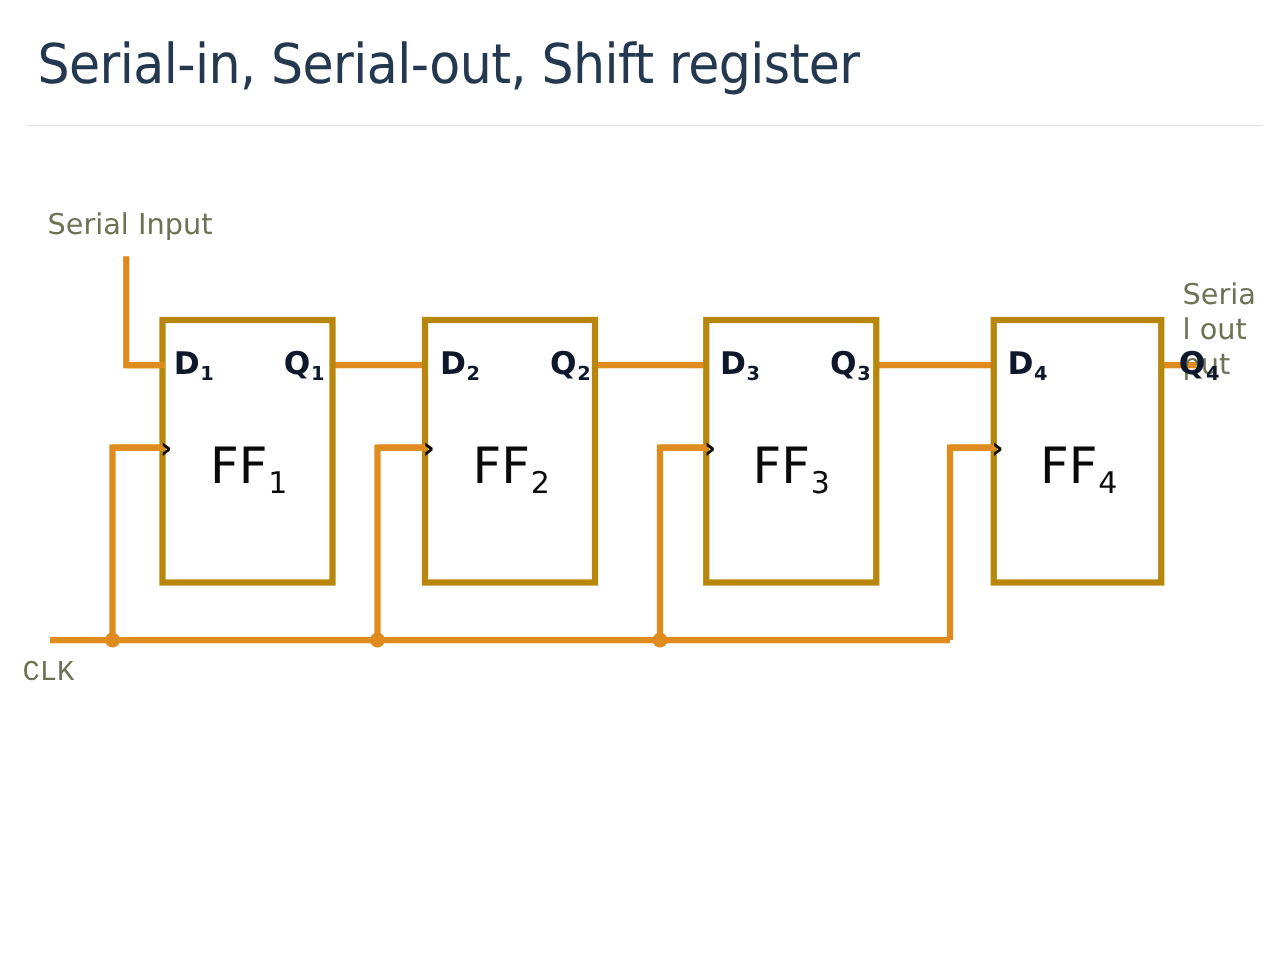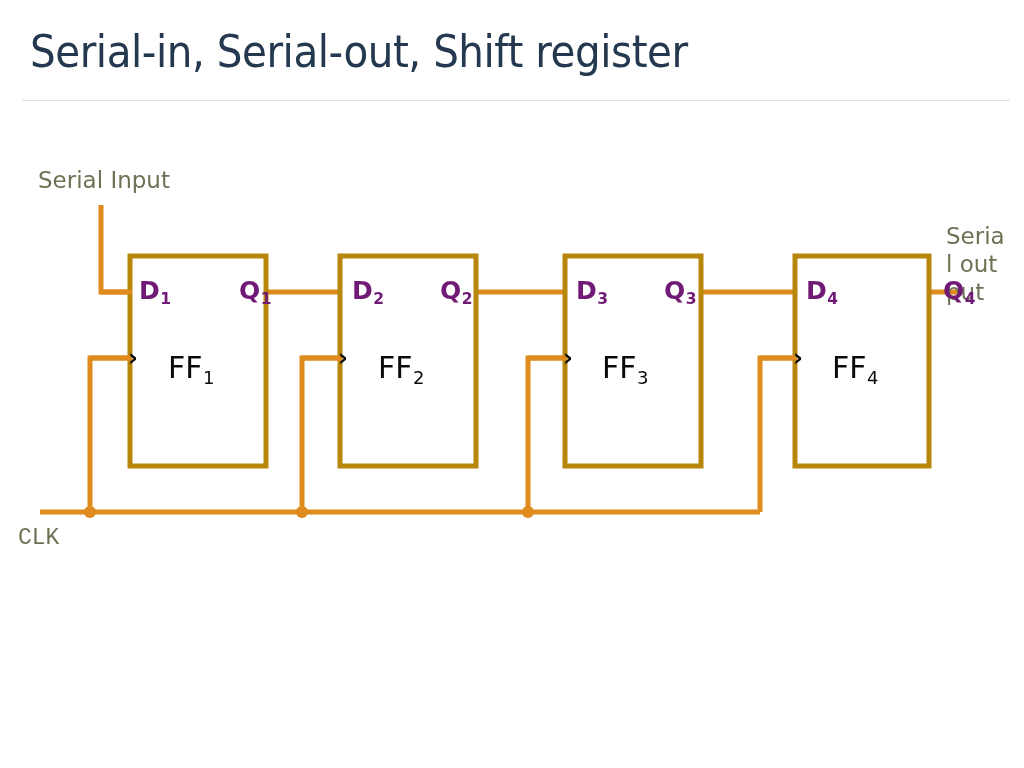--- a/index.html
+++ b/index.html
@@ -62,39 +62,39 @@
     line-height: 1.22;
     white-space: nowrap;
   }
   #serial-output-label {
     white-space: normal;
     width: 62px;
     word-break: break-all;
   }
   .port-label {
     position: absolute;
-    color: #701a75;
+    color: #0f172a;
     font-family: "DejaVu Sans", sans-serif;
     font-size: 25px;
     font-weight: 600;
     white-space: nowrap;
   }
   .port-label sub {
     font-size: 0.62em;
     font-weight: 600;
     vertical-align: baseline;
     position: relative;
     top: 0.30em;
     left: 0.5px;
   }
   .ff-label {
     position: absolute;
     color: #0a0a0a;
     font-family: "DejaVu Sans", sans-serif;
-    font-size: 30px;
+    font-size: 40px;
     font-weight: 500;
     white-space: nowrap;
   }
   .ff-label sub {
     font-size: 0.60em;
     font-weight: 500;
     vertical-align: baseline;
     position: relative;
     top: 0.32em;
     left: 0.5px;
@@ -162,21 +162,21 @@
 
   <div class="olive-label" style="left:38px; top:166px;">Serial Input</div>
 
   <div class="olive-label" id="serial-output-label" style="left:946px; top:222px;">Serial output</div>
 
   <div class="olive-label" style="left:18px; top:524px;font-family:Liberation Mono, monospace;">CLK</div>
 
   <div class="port-label" style="left:139px; top:276px;">
     <span>D</span><sub>1</sub>
   </div>
-  <div class="port-label" style="left:227px; top:276px;margin-left:12px;">
+  <div class="port-label" style="left:227px; top:276px;">
     <span>Q</span><sub>1</sub>
   </div>
   <div class="clk-chevron" style="left:128px; top:346px;">›</div>
   <div class="ff-label" style="left:168px; top:350px;">
     <span>FF</span><sub>1</sub>
   </div>
 
   <div class="port-label" style="left:352px; top:276px;">
     <span>D</span><sub>2</sub>
   </div>

